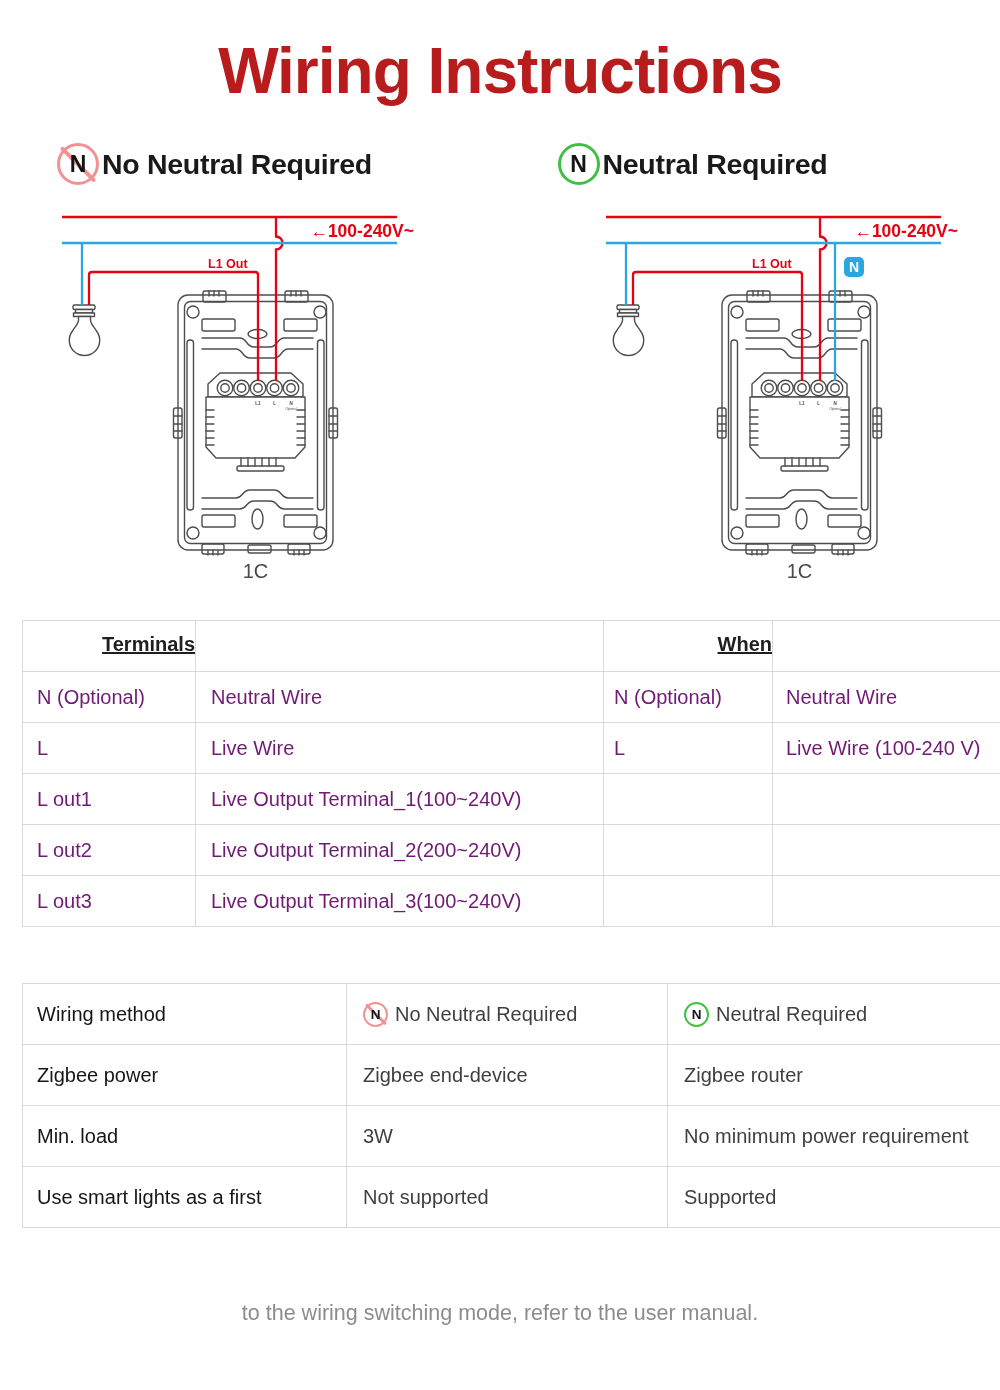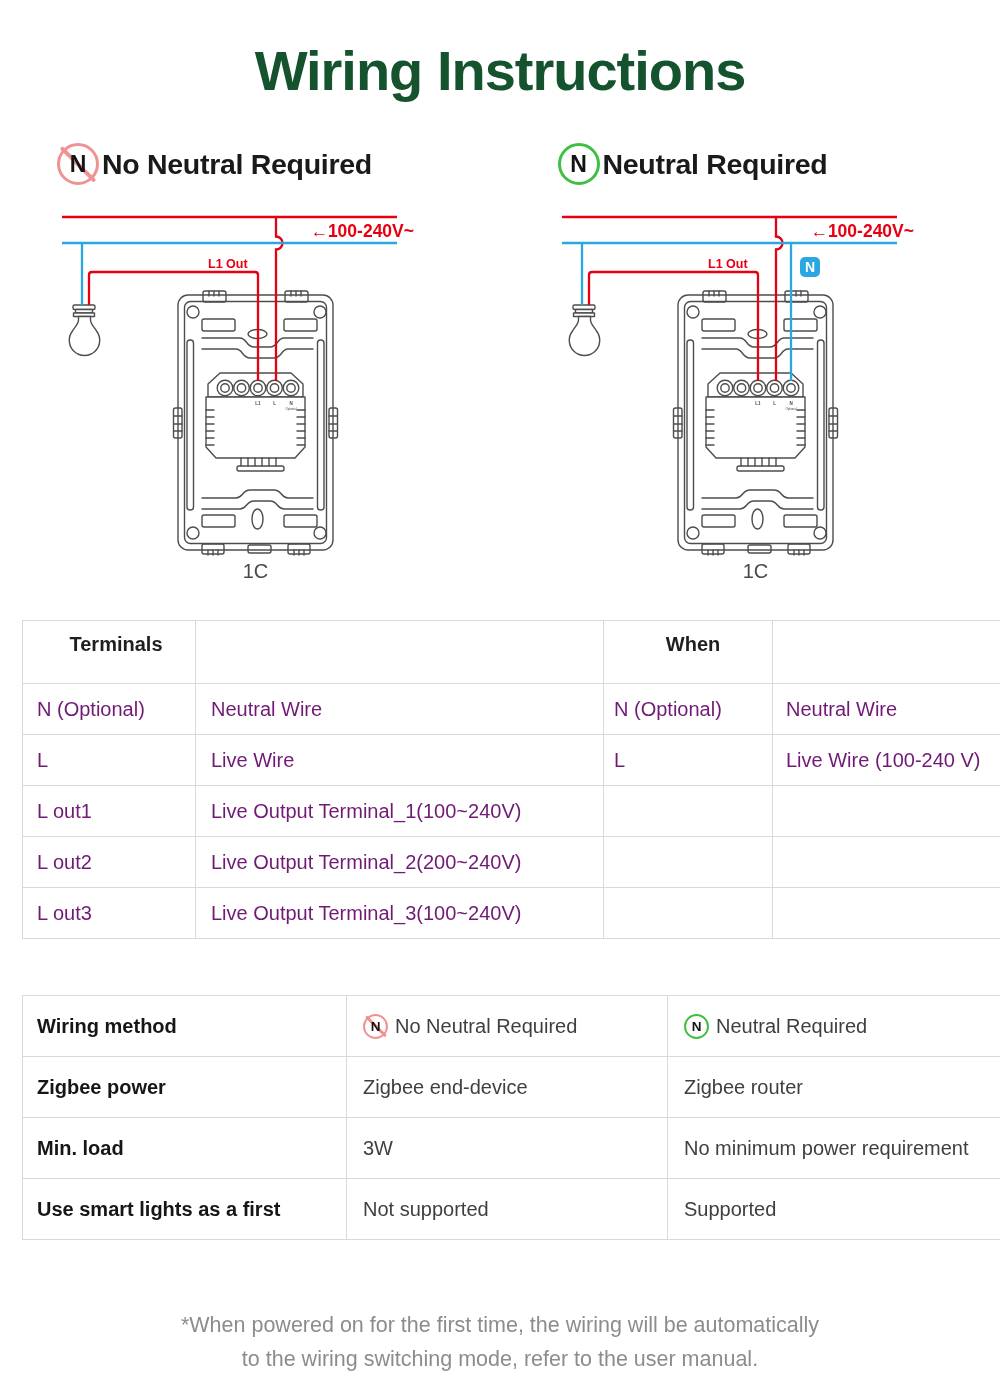--- a/index.html
+++ b/index.html
@@ -3,22 +3,22 @@
 <meta charset="utf-8">
 <style>
   html,body{margin:0;padding:0;}
   body{
     width:1000px;height:1390px;overflow:hidden;background:#ffffff;
     font-family:"Liberation Sans","DejaVu Sans",sans-serif;color:#3f3f3f;
     -webkit-font-smoothing:antialiased;
   }
   .page{position:relative;width:1000px;height:1390px;}
   h1.title{
-    margin:38px 0 0 0;text-align:center;font-size:56px;line-height:66px;
-    font-weight:800;color:#14532d;letter-spacing:-1px;
+    margin:38px 0 0 0;text-align:center;font-size:64px;line-height:66px;
+    font-weight:800;color:#b91c1c;letter-spacing:-1px;
   }
   .sec-headers{display:flex;margin-top:38px;height:44px;}
   .sec-col{width:500px;display:flex;align-items:center;}
   .sec-col.left{padding-left:57px;}
   .sec-col.right{padding-left:58px;}
   .sec-title{font-size:28.5px;font-weight:800;color:#1a1a1a;margin-left:3px;letter-spacing:-0.3px;}
   
   .nicon{
     position:relative;display:inline-flex;align-items:center;justify-content:center;
     border-radius:50%;font-weight:800;color:#141414;flex:0 0 auto;box-sizing:content-box;
@@ -26,37 +26,37 @@
   .nicon.big{width:36px;height:36px;border:3.5px solid #3fbf44;font-size:23px;}
   .nicon.small{width:21px;height:21px;border:2.5px solid #3fbf44;font-size:13.5px;}
   .nicon.pink{border-color:#f09292;}
   .nicon i{font-style:normal;position:relative;z-index:2;}
   .nicon.pink::after{
     content:"";position:absolute;left:50%;top:50%;z-index:1;
     width:132%;height:3.5px;background:#f09292;border-radius:2px;
     transform:translate(-50%,-50%) rotate(45deg);
   }
   .nicon.small.pink::after{height:2.5px;}
-  .diagrams{display:flex;margin-top:14px;}
+  .diagrams{display:flex;margin-top:14px;gap:44px;}
   .diagram-col{width:500px;}
   .diagram-col svg{display:block;margin-left:40px;}
   
   table{border-collapse:collapse;table-layout:fixed;margin-left:22px;width:956px;}
   td,th{border:1px solid #d9d9d9;vertical-align:middle;font-size:20px;
         overflow:hidden;white-space:nowrap;}
   .t1{margin-top:30px;}
-  .t1 th{height:46px;text-align:center;font-weight:700;color:#1f1f1f;padding:0 0 16px 14px;}
+  .t1 th{height:46px;text-align:right;font-weight:700;color:#1f1f1f;padding:0 0 4px 14px;text-decoration:underline;}
   .t1 td{height:48px;color:#701a75;}
   .t1 .c1{width:158px;padding-left:14px;}
   .t1 .c2{width:392px;padding-left:15px;}
   .t1 .c3{width:158px;padding-left:10px;}
   .t1 .c4{width:248px;padding-left:13px;}
   .t2{margin-top:56px;}
   .t2 td{height:58px;}
-  .t2 .lbl{width:308px;padding-left:14px;font-weight:700;color:#161616;}
+  .t2 .lbl{width:308px;padding-left:14px;font-weight:400;color:#161616;}
   .t2 .v1{width:303px;padding-left:16px;}
   .t2 .v2{width:345px;padding-left:16px;}
   .cellflex{display:flex;align-items:center;gap:7px;}
   .footnote{margin-top:68px;text-align:center;color:#8c8c8c;font-size:21.5px;line-height:34px;}
 </style>
 </head>
 <body>
 
 <svg width="0" height="0" style="position:absolute" aria-hidden="true">
   <defs>
@@ -266,17 +266,16 @@
     </tr>
     <tr>
       <td class="lbl">Use smart lights as a first</td>
       <td class="v1">Not supported</td>
       <td class="v2">Supported</td>
     </tr>
   </tbody>
     </table>
 
   <div class="footnote">
-    <div>*When powered on for the first time, the wiring will be automatically</div>
     <div>to the wiring switching mode, refer to the user manual.</div>
   </div>
 
 </div>
 
 </body></html>

